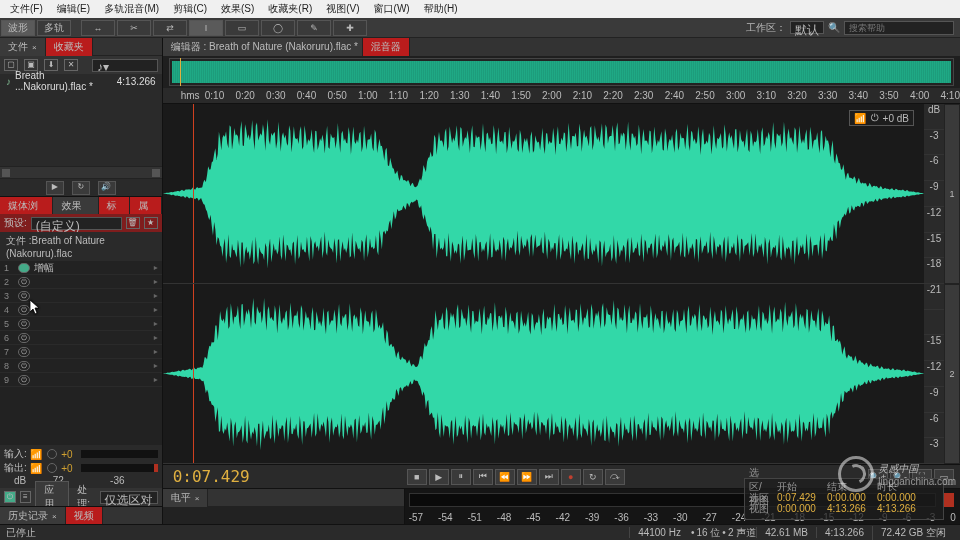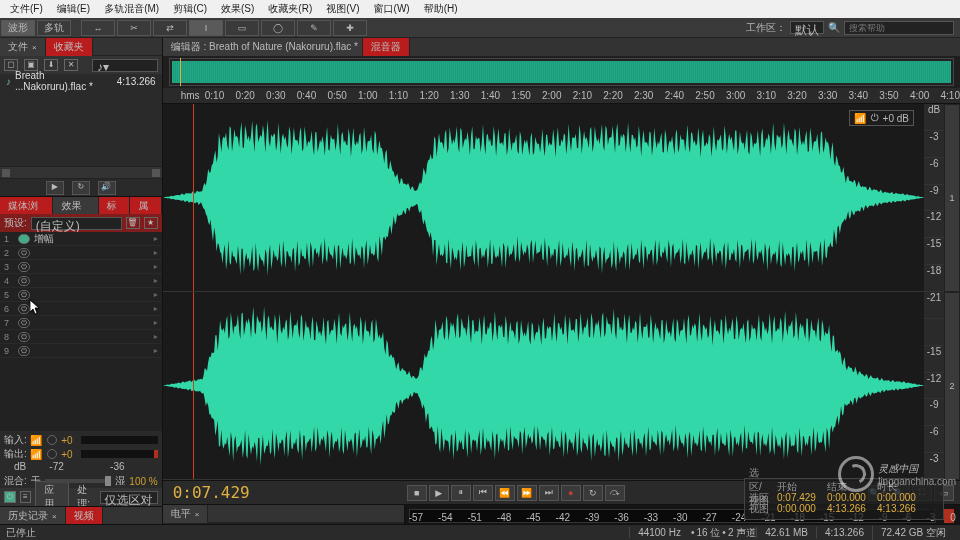--- a/index.html
+++ b/index.html
@@ -60,21 +60,21 @@
 .db-rail{width:20px;background:#2a2a2a;display:flex;flex-direction:column;font-size:7px;color:#888}
 .db-rail div{flex:1;text-align:center;border-bottom:1px solid #333}
 .ch-rail{width:16px;background:#333;display:flex;flex-direction:column}
 .ch-rail div{flex:1;display:flex;align-items:center;justify-content:center;border:1px solid #222;background:#3a3a3a;font-size:9px}
 .hud{position:absolute;right:10px;top:6px;background:rgba(30,30,30,.85);border:1px solid #555;padding:1px 4px;font-size:8px;display:flex;gap:4px;align-items:center}
 .transport-row{height:24px;background:#2a2a2a;display:flex;align-items:center;border-top:1px solid #111}
 .timecode{width:240px;padding-left:10px;color:#e0b040;font-size:16px;font-family:monospace}
 .trans-btns{display:flex;gap:2px;margin-left:4px}
 .tbtn{width:20px;height:16px;background:#3a3a3a;border:1px solid #555;font-size:9px;display:flex;align-items:center;justify-content:center}
 .tbtn.rec{color:#c04030}
-.levels-panel{height:20px;background:#222;display:flex;border-top:1px solid #111;position:relative}
+.levels-panel{height:36px;background:#222;display:flex;border-top:1px solid #111;position:relative}
 .levels-left{width:242px;border-right:1px solid #111}
 .levels-left .tab{display:inline-block}
 .meter-area{flex:1;position:relative;background:#151515}
 .meter-bar{position:absolute;top:4px;left:4px;right:24px;height:14px;background:#0a0a0a;border:1px solid #333}
 .meter-clip{position:absolute;right:6px;top:4px;width:10px;height:14px;background:#b03020}
 .meter-scale{position:absolute;bottom:1px;left:4px;right:4px;display:flex;justify-content:space-between;font-size:7px;color:#666}
 .sel-panel{position:absolute;right:16px;bottom:20px;width:200px;height:42px;background:rgba(30,30,30,.75);border:1px solid #444;font-size:8px;padding:2px 4px}
 .sel-panel .r{display:flex;gap:6px;height:11px;align-items:center}
 .sel-panel .lbl{color:#999;width:22px}
 .sel-panel .v{color:#e0b040;width:44px}
@@ -160,20 +160,21 @@
       <div class="tab active"><span>效果组</span><span class="x">×</span></div>
       <div class="tab">标记</div>
       <div class="tab">属性</div>
     </div>
     <div class="fx-preset">
       <span>预设:</span>
       <div class="dropdown" style="flex:1">(自定义)</div>
       <span class="fticon">🗑</span>
       <span class="fticon">★</span>
     </div>
+    <div class="fx-filelabel">文件 :Breath of Nature (Nakoruru).flac</div>
     <div class="fx-list">
       <div class="fx-row">
           <span class="num">1</span>
           <span class="pwr" style="background:#4a8"></span>
           <span>增幅</span>
           <span class="arrow">▸</span>
         </div>
       <div class="fx-row">
           <span class="num">2</span>
           <span class="pwr">⏻</span>
@@ -232,27 +233,20 @@
             <div style="position:absolute;right:0;width:4px;height:8px;background:#b03020"></div>
           </div>
         </div>
       <div class="db-scale">
           <span>dB</span>
           <span>-72</span>
           <span></span>
           <span>-36</span>
           <span></span>
         </div>
-    </div>
-    <div class="mix-row">
-      <span>混合:</span>
-      <span>干</span>
-      <div class="mix-slider"></div>
-      <span>湿</span>
-      <span class="io-val">100 %</span>
     </div>
     <div class="apply-row">
       <span class="fticon" style="background:#4a8">⏻</span>
       <span class="fticon">≡</span>
       <div class="apply-btn">应用</div>
       <div style="flex:1"></div>
       <span>处理:</span>
       <div class="dropdown">仅选区对象</div>
     </div>
     <div class="hist-tabs">

